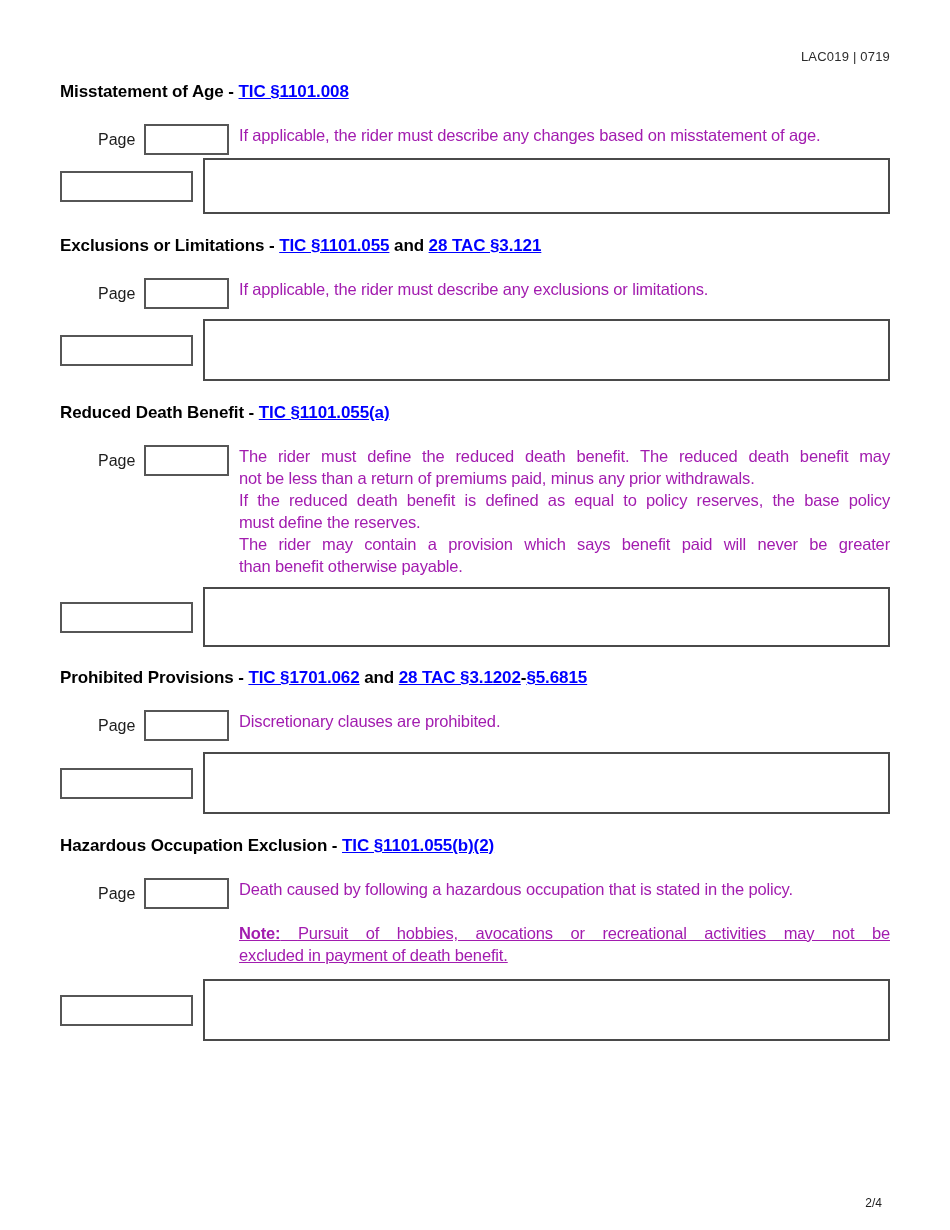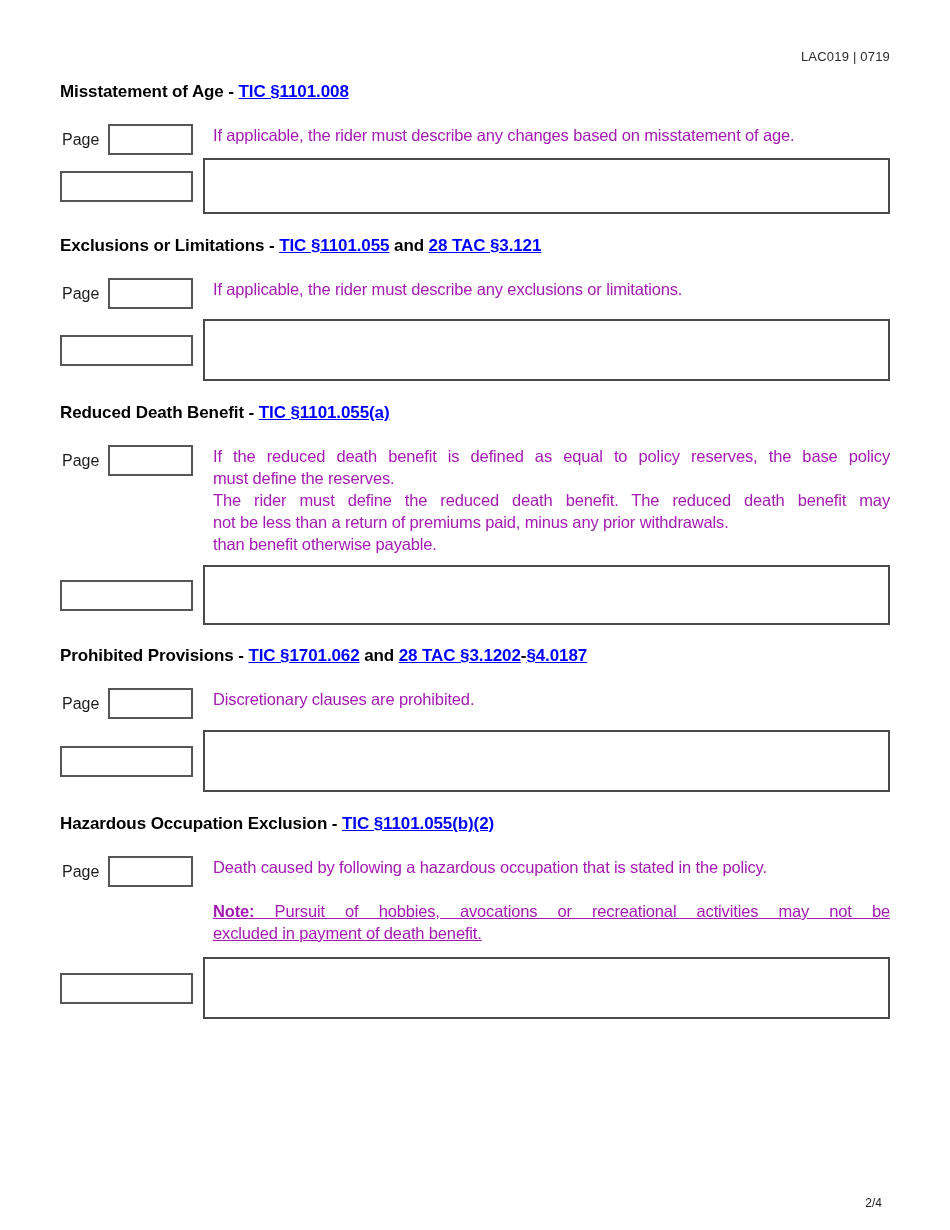--- a/index.html
+++ b/index.html
@@ -43,20 +43,21 @@
     display:flex;
     align-items:center;
     box-sizing:border-box;
   }
   .page-label{
     font-size:16px;
     color:#1d1d1d;
     width:48px;
     box-sizing:border-box;
     padding-left:2px;
+    margin-left:36px;
   }
   .page-input{
     width:85px;height:31px;
     border:2px solid #565656;
     box-sizing:border-box;
     font-family:inherit;font-size:15px;
     padding:2px 6px;
     background:#fff;
   }
   .desc{
@@ -156,39 +157,40 @@
       </section>
       <section class="sec sec-2">
         <h2 class="sec-heading"><span class="htext">Reduced Death Benefit - </span><a class="statute-link" href="#">TIC §1101.055(a)</a></h2>
         <div class="top-row">
           <div class="left-col">
             <span class="page-label">Page</span>
             <input class="page-input" type="text" style="">
           </div>
           <div class="desc">
             <p>
+              <span class="jline">The rider must define the reduced death benefit.  The reduced death benefit may</span>
+              <span class="lline">not be less than a return of premiums paid, minus any prior withdrawals.</span>
+            </p>
+            <p>
               <span class="jline">If the reduced death benefit is defined as equal to policy reserves, the base policy</span>
               <span class="lline">must define the reserves.</span>
             </p>
             <p>
-              <span class="jline">The rider must define the reduced death benefit.  The reduced death benefit may</span>
-              <span class="lline">not be less than a return of premiums paid, minus any prior withdrawals.</span>
-            </p>
-            <p>
+              <span class="jline">The rider may contain a provision which says benefit paid will never be greater</span>
               <span class="lline">than benefit otherwise payable.</span>
             </p>
           </div>
         </div>
         <div class="bottom-row">
           <input class="small-input" type="text" style="">
           <textarea class="big-textarea" style=""></textarea>
         </div>
       </section>
       <section class="sec sec-3">
-        <h2 class="sec-heading"><span class="htext">Prohibited Provisions - </span><a class="statute-link" href="#">TIC §1701.062</a><span class="htext"> and </span><a class="statute-link" href="#">28 TAC §3.1202</a><span class="htext">-</span><a class="statute-link" href="#">§4.0187</a></h2>
+        <h2 class="sec-heading"><span class="htext">Prohibited Provisions - </span><a class="statute-link" href="#">TIC §1701.062</a><span class="htext"> and </span><a class="statute-link" href="#">28 TAC §3.1202</a><span class="htext">-</span><a class="statute-link" href="#">§5.6815</a></h2>
         <div class="top-row">
           <div class="left-col">
             <span class="page-label">Page</span>
             <input class="page-input" type="text" style="">
           </div>
           <div class="desc">
             <p>
               <span class="lline">Discretionary clauses are prohibited.</span>
             </p>
           </div>

